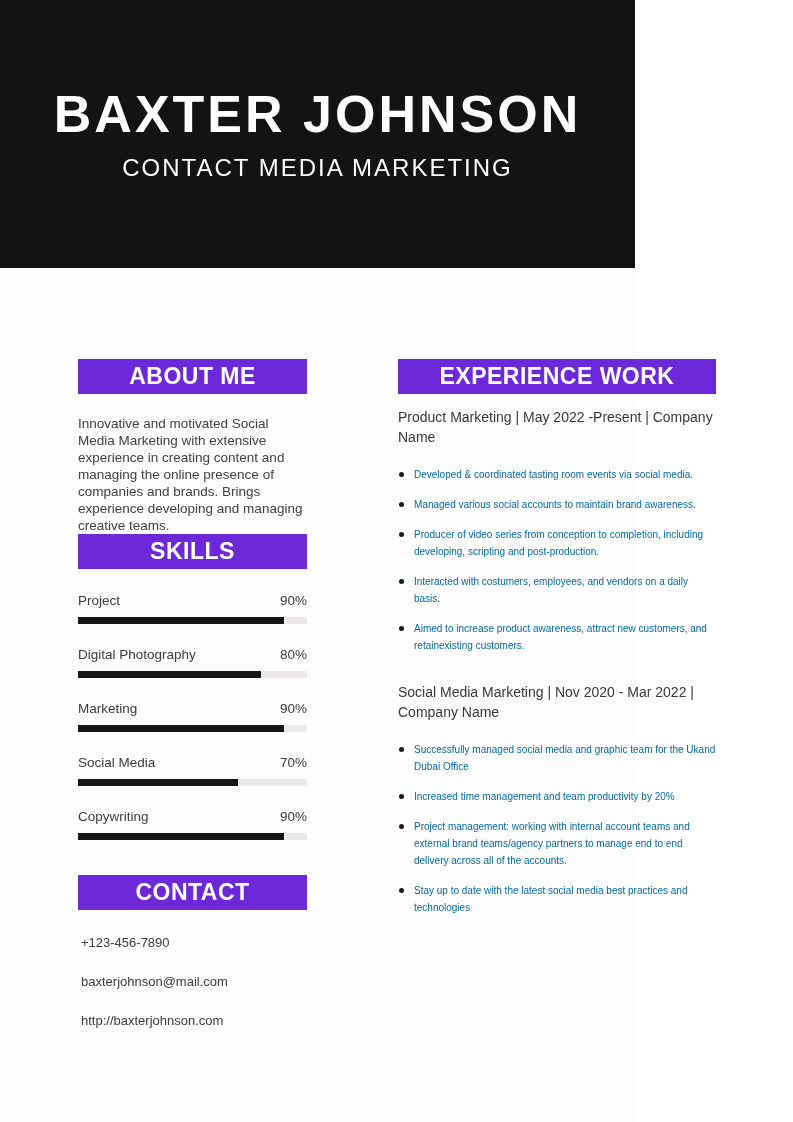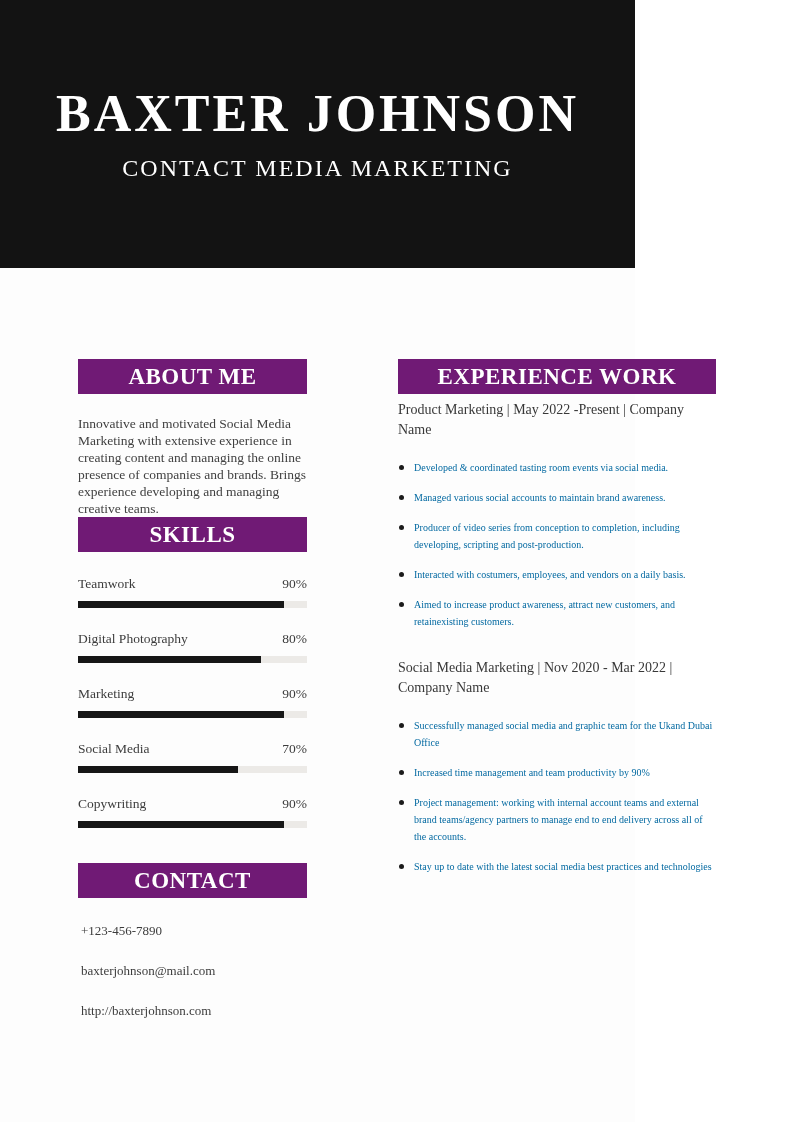--- a/index.html
+++ b/index.html
@@ -9,21 +9,20 @@
     height: 1122px;
     font-family: "Liberation Sans", "DejaVu Sans", sans-serif;
     color: #3f3f3f;
     overflow: hidden;
   }
   .page {
     width: 635px;
     height: 1122px;
     background: #fdfdfd;
     position: relative;
-    font-family: Liberation Serif, serif;
   }
 
   
   .header {
     height: 268px;
     background: #131313;
     color: #ffffff;
     display: flex;
     flex-direction: column;
     align-items: center;
@@ -47,21 +46,21 @@
 
   
   .content {
     display: flex;
     padding: 91px 77px 0 78px;
   }
   .col-left  { width: 229px; flex: 0 0 auto; }
   .col-right { width: 318px; flex: 0 0 auto; margin-left: 91px; }
 
   .section-bar {
-    background: #701a75;
+    background: #6d28d9;
     color: #ffffff;
     height: 35px;
     display: flex;
     align-items: center;
     justify-content: center;
     font-size: 23px;
     font-weight: 700;
     letter-spacing: 0.5px;
   }
 
@@ -102,21 +101,21 @@
   .contact-list { margin-top: 25px; }
   .contact-item {
     font-size: 13px;
     color: #3c3c3c;
     margin-bottom: 24px;
     padding-left: 3px;
     margin-top: 21px;
   }
 
   
-  .job { margin-top: 6px; }
+  .job { margin-top: 13px; }
   .job + .job { margin-top: 28px; }
   .job-heading {
     font-size: 14px;
     line-height: 20px;
     color: #383838;
     font-weight: 400;
   }
   .job-bullets {
     list-style: none;
     margin-top: 19px;
@@ -155,21 +154,21 @@
     <div class="col-left">
 
       <div class="section-bar">ABOUT ME</div>
       <p class="about-text">Innovative and motivated Social Media Marketing with extensive experience in creating content and managing the online presence of companies and brands. Brings experience developing and managing creative teams.</p>
 
       <div class="section-bar skills-bar-title">SKILLS</div>
       <div class="skills-list">
 
         <div class="skill-row">
           <div class="skill-line">
-            <span>Teamwork</span>
+            <span>Project</span>
             <span>90%</span>
           </div>
           <div class="skill-track">
             <div class="skill-fill" style="width: 90%;"></div>
           </div>
         </div>
 
         <div class="skill-row">
           <div class="skill-line">
             <span>Digital Photography</span>
@@ -233,21 +232,21 @@
           <li>Producer of video series from conception to completion, including developing, scripting and post-production.</li>
           <li>Interacted with costumers, employees, and vendors on a daily basis.</li>
           <li>Aimed to increase product awareness, attract new customers, and retainexisting customers.</li>
         </ul>
       </div>
 
       <div class="job">
         <div class="job-heading">Social Media Marketing | Nov 2020 - Mar 2022 | Company Name</div>
         <ul class="job-bullets">
           <li>Successfully managed social media and graphic team for the Ukand Dubai Office</li>
-          <li>Increased time management and team productivity by 90%</li>
+          <li>Increased time management and team productivity by 20%</li>
           <li>Project management: working with internal account teams and external brand teams/agency partners to manage end to end delivery across all of the accounts.</li>
           <li>Stay up to date with the latest social media best practices and technologies</li>
         </ul>
       </div>
 
     </div>
 
   </div>
 </div>
 

